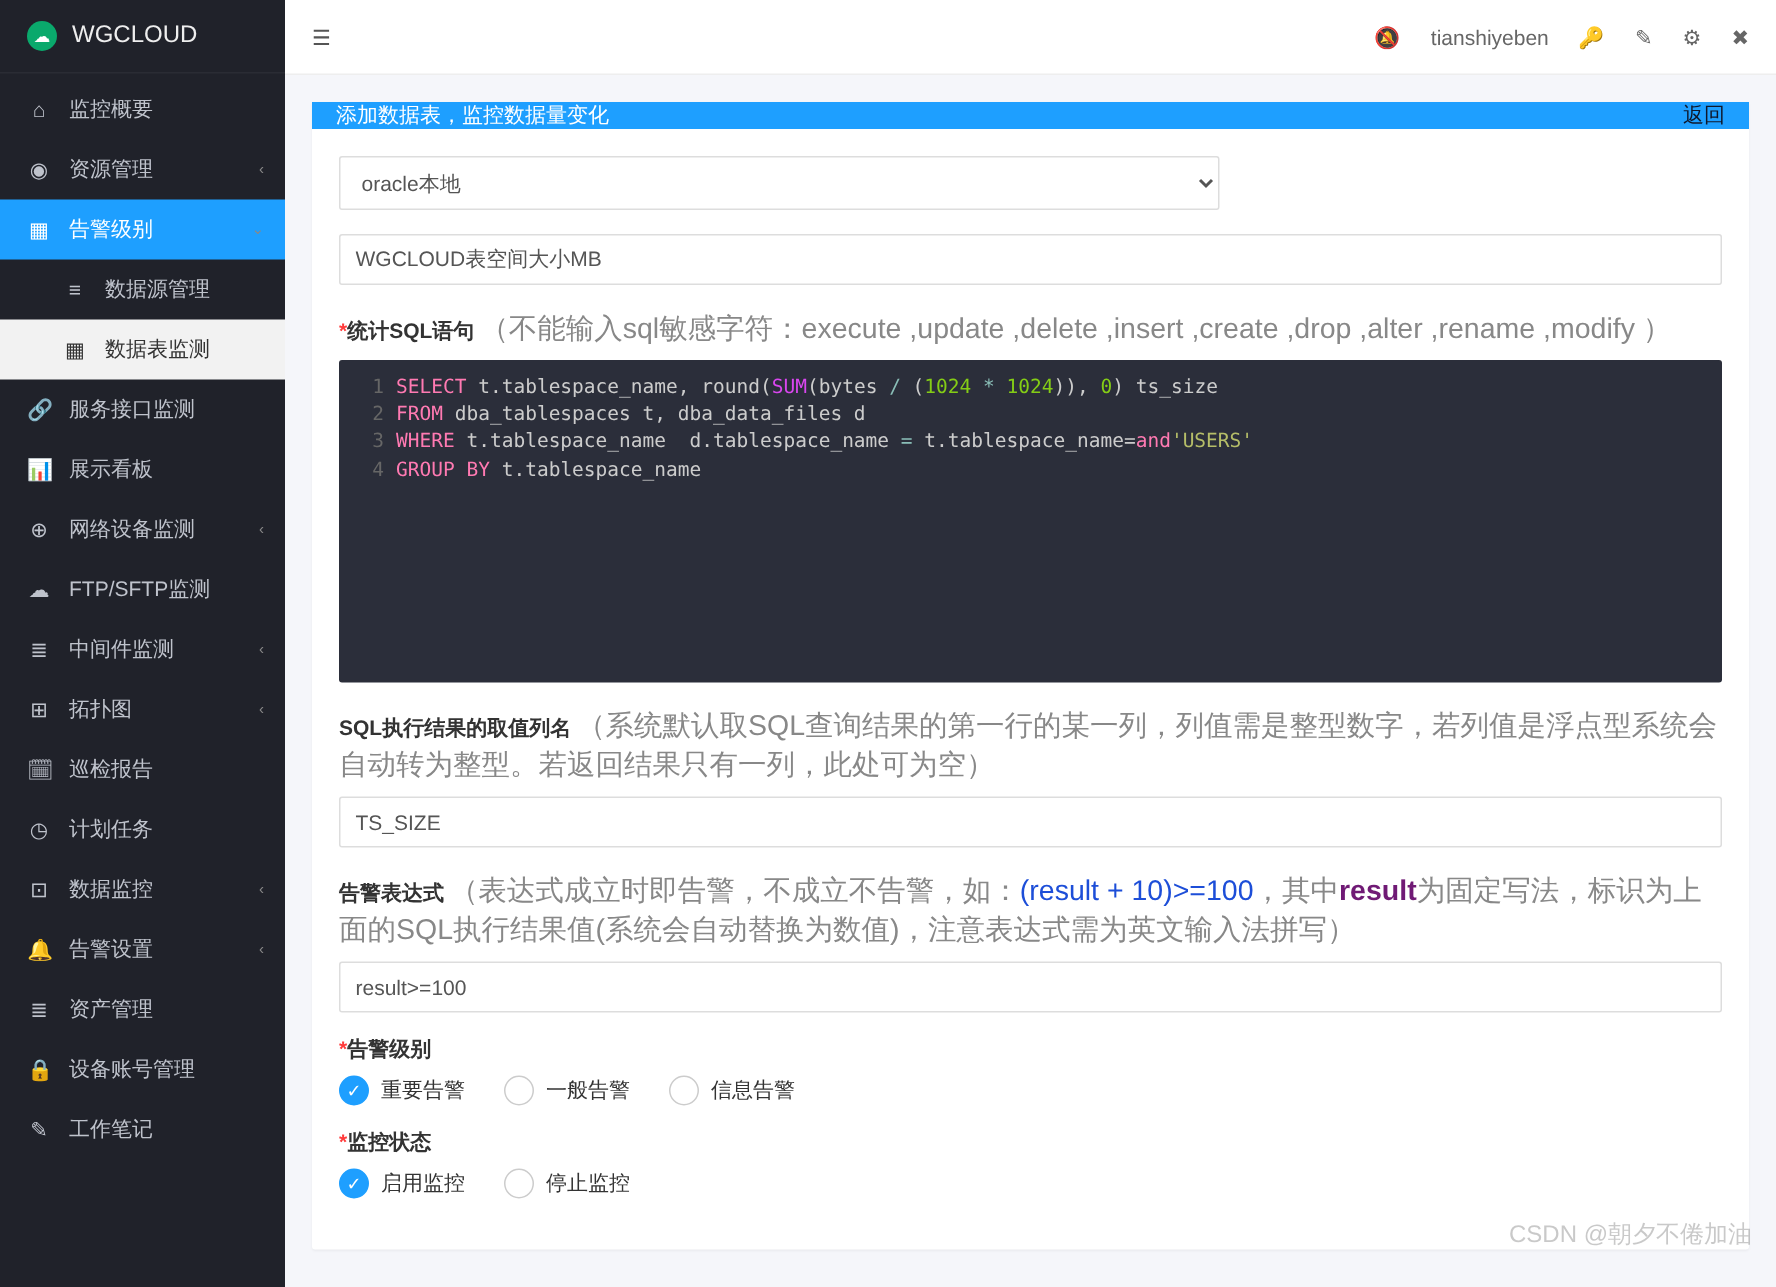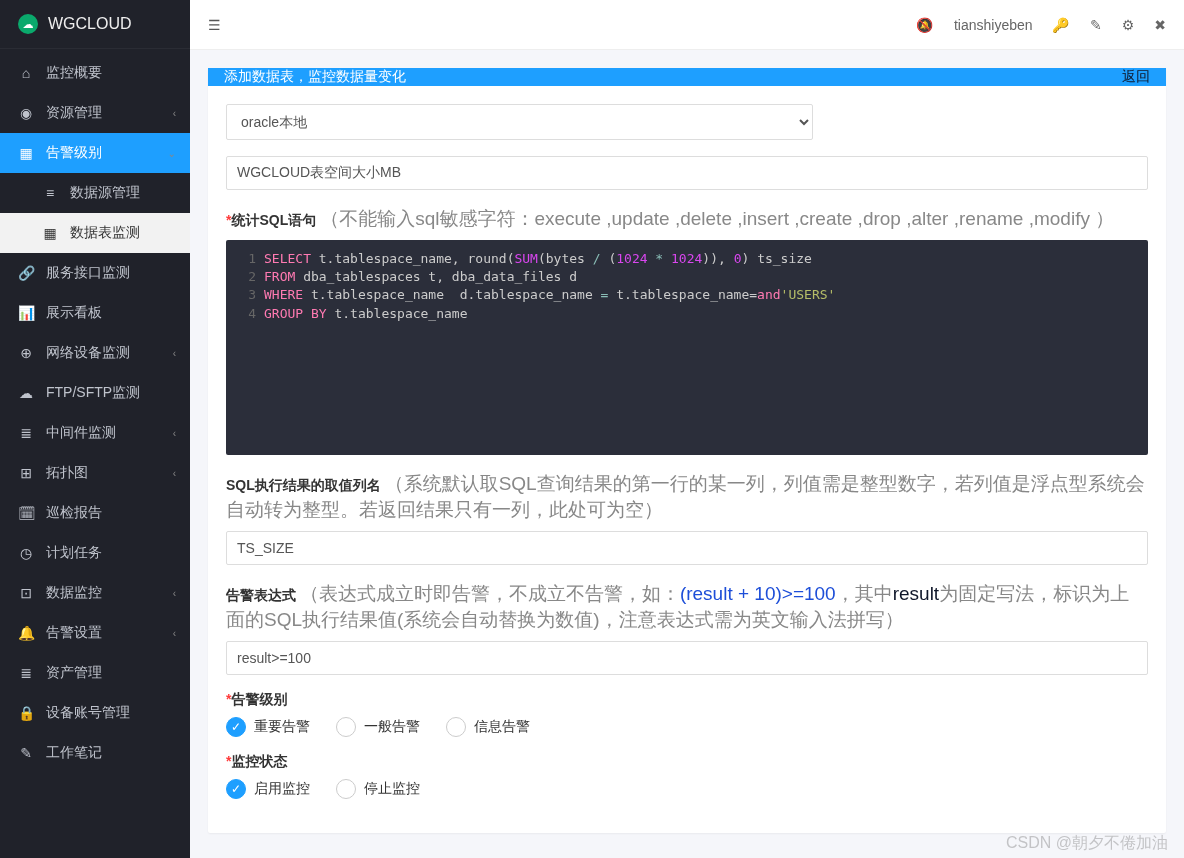--- a/index.html
+++ b/index.html
@@ -23,37 +23,37 @@
 .content { padding: 18px; }
 .card { background: #fff; border-radius: 2px; box-shadow: 0 1px 2px rgba(0,0,0,0.05); }
 .card-header { background: #1e9fff; color: #fff; padding: 0 16px; display: flex; justify-content: space-between; font-size: 14px; }
 .card-header a { color: #0f172a; text-decoration: none; }
 .card-body { padding: 18px; }
 .form-group { margin-bottom: 16px; }
 .form-label { display: block; font-weight: 600; margin-bottom: 8px; color: #333; }
 .form-label .req { color: #ff3b3b; }
 .form-label .hint { font-weight: 400; color: #888; font-size: 19px; }
 .hint .code { color: #1d4ed8; }
-.hint .code2 { color: #0f172a; }
+.hint .code2 { color: #701a75; font-weight: bold; }
 .form-control { width: 100%; padding: 8px 10px; border: 1px solid #ddd; border-radius: 2px; font-size: 14px; color: #555; background: #fff; }
 .select { width: 587px; max-width: 100%; }
 .code-editor { background: #2b2e3a; color: #ccc; font-family: Consolas, Monaco, monospace; font-size: 13px; padding: 10px 0; border-radius: 2px; min-height: 215px; }
 .code-line { display: flex; line-height: 1.4; }
 .gutter { width: 38px; text-align: right; padding-right: 8px; color: #666; user-select: none; }
 .code-text { flex: 1; white-space: pre; }
 .kw { color: #ff7ab2; text-align: right; }
 .fn { color: #d946ef; }
-.num { color: #d946ef; }
+.num { color: #84cc16; }
 .op { color: #8abeb7; }
 .str { color: #b5bd68; }
 .radio-row { display: flex; gap: 26px; align-items: center; }
 .radio-opt { display: flex; align-items: center; gap: 8px; cursor: pointer; }
 .radio-c { width: 20px; height: 20px; border-radius: 50%; border: 1px solid #ccc; display: flex; align-items: center; justify-content: center; }
 .radio-c.checked { background: #1e9fff; border-color: #1e9fff; color: #fff; font-size: 12px; }
-.watermark { position: fixed; right: 16px; bottom: 4px; color: rgba(120,120,120,0.4); font-size: 16px; pointer-events: none; }
+.watermark { position: fixed; right: 16px; bottom: 24px; color: rgba(120,120,120,0.4); font-size: 16px; pointer-events: none; }
 </style>
 </head>
 <body>
 
 <div class="layout">
   <aside class="sidebar">
     <div class="logo">
       <span class="logo-icon">☁</span>
       <span>WGCLOUD</span>
     </div>

